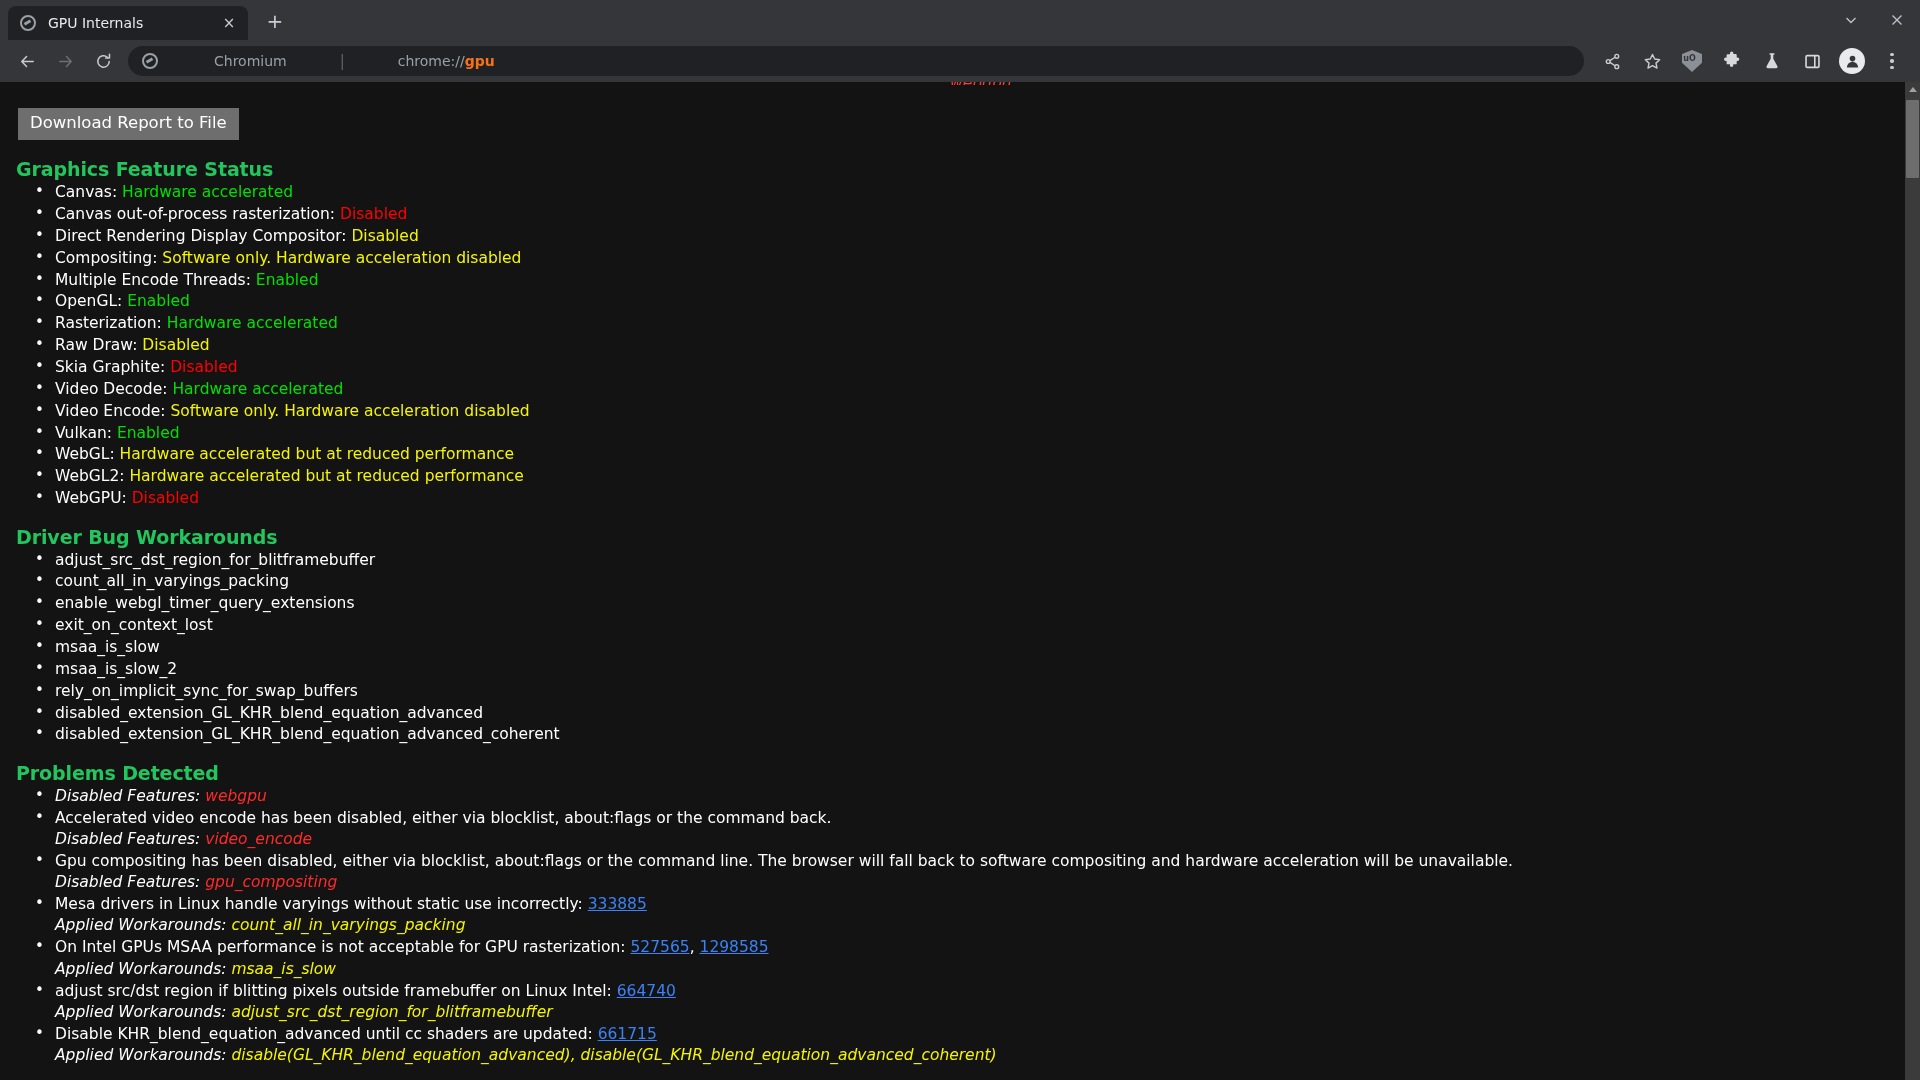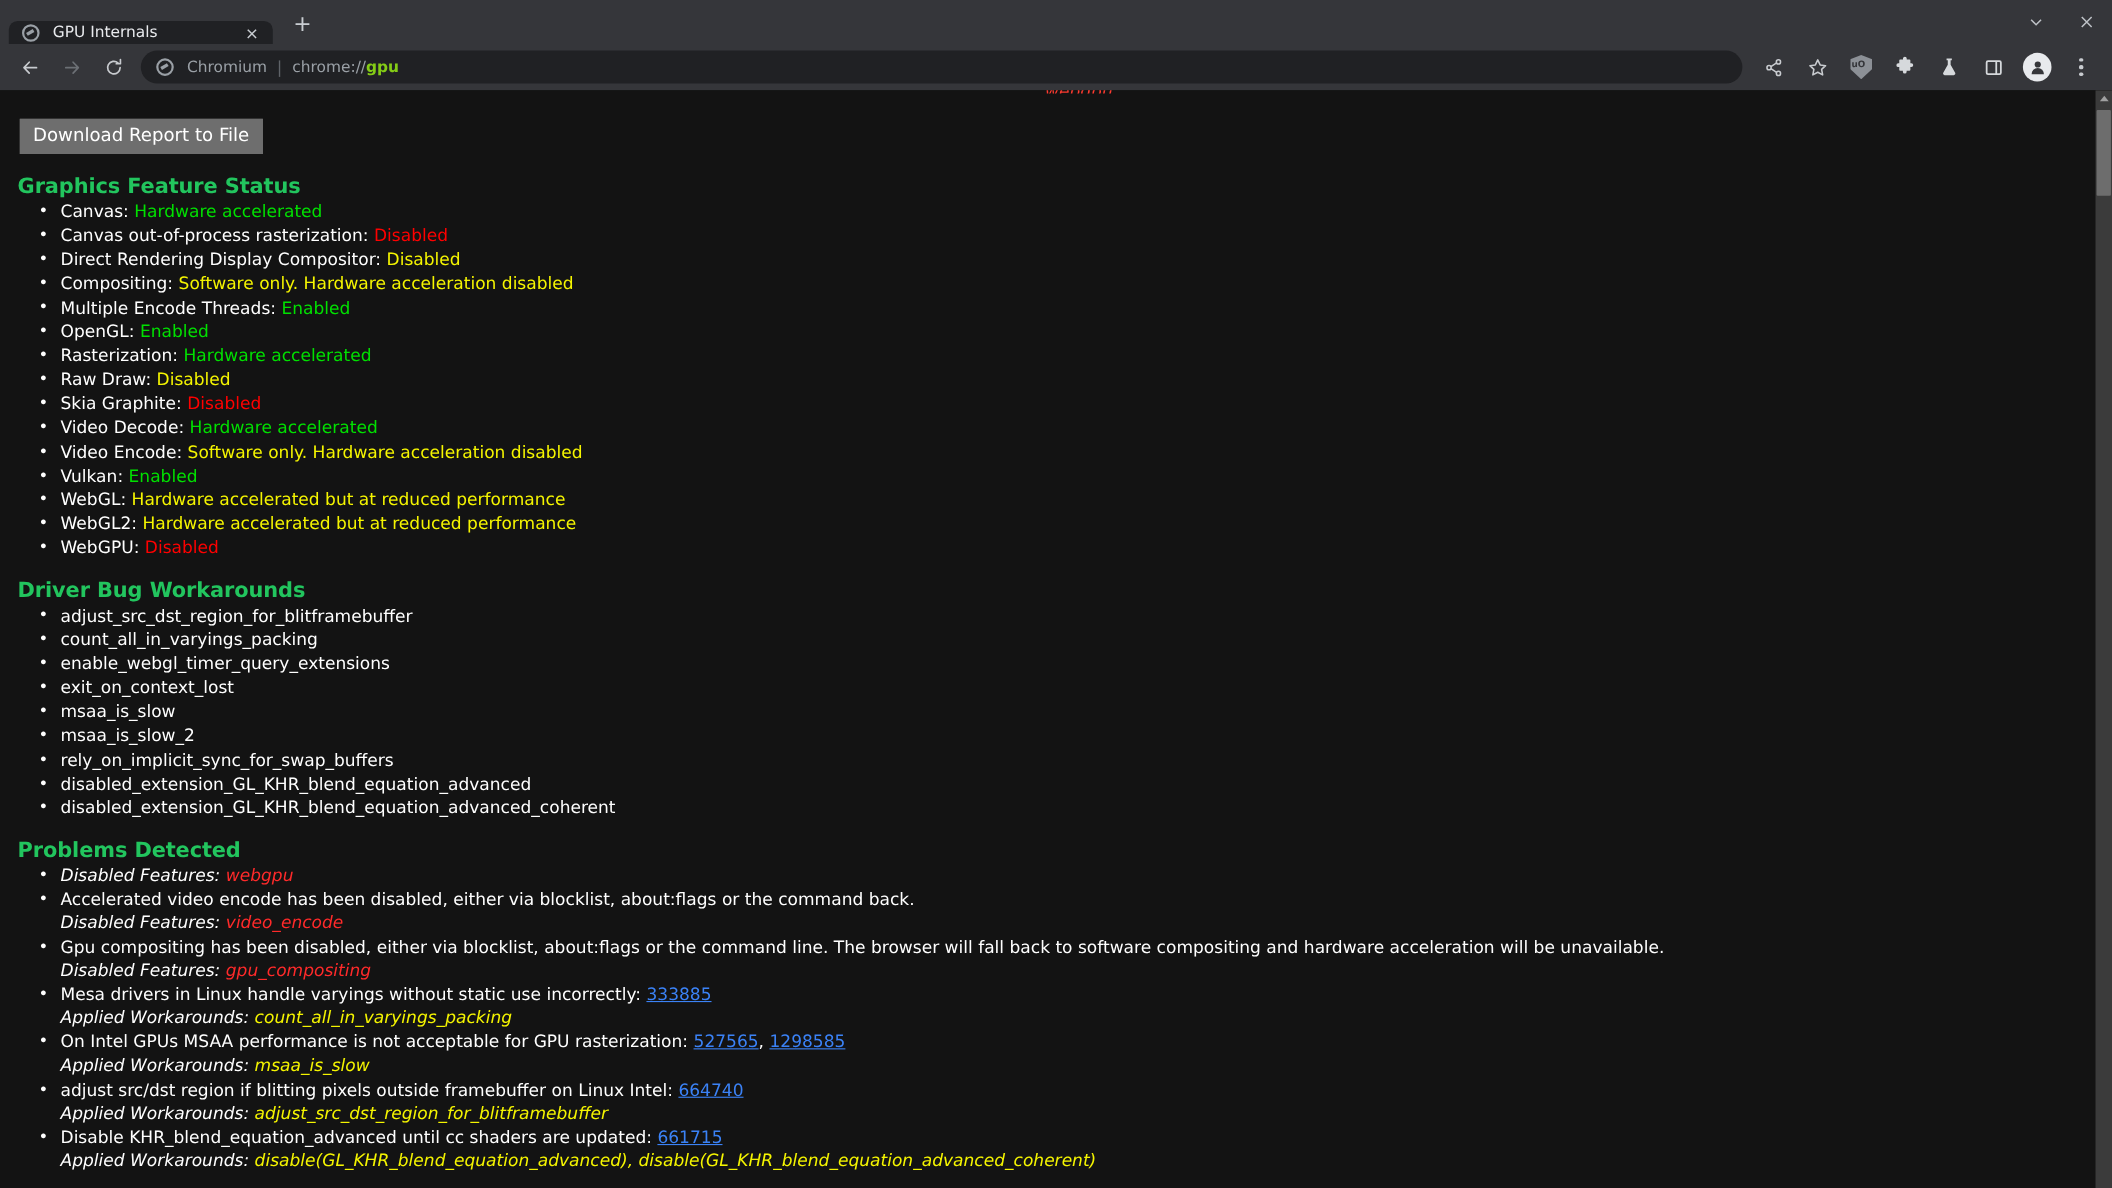--- a/index.html
+++ b/index.html
@@ -13,21 +13,21 @@
   
   .tabstrip {
     height: 40px;
     background: #35363a;
     display: flex;
     align-items: flex-end;
     position: relative;
   }
   .tab {
     margin-left: 8px;
-    height: 21px;
+    height: 34px;
     width: 240px;
     background: #202124;
     border-radius: 8px 8px 0 0;
     display: flex;
     align-items: center;
     padding: 0 8px 0 12px;
     position: relative;
   }
   .tab-favicon {
     width: 16px; height: 16px;
@@ -105,41 +105,42 @@
   .omnibox {
     flex: 1;
     height: 30px;
     background: #202124;
     border-radius: 16px;
     display: flex;
     align-items: center;
     padding: 0 14px;
     margin: 0 8px 0 6px;
     min-width: 0;
+    gap: 44px;
   }
   .omni-icon {
     width: 16px; height: 16px;
     flex: 0 0 16px;
     border-radius: 50%;
     border: 2.5px solid #9aa0a6;
     position: relative;
     margin-right: 12px;
   }
   .omni-icon::after {
     content: "";
     position: absolute;
     left: 2px; top: 4px;
     width: 7px; height: 3px;
     background: #9aa0a6;
     transform: rotate(-30deg);
   }
   .omni-brand { color: #9aa0a6; font-size: 14px; }
   .omni-sep { color: #5f6368; margin: 0 9px; font-size: 15px; }
   .omni-url { color: #9aa0a6; font-size: 14px; white-space: nowrap; }
-  .omni-url b { color: #84cc16; font-weight: 700; }
+  .omni-url b { color: #f97316; font-weight: 700; }
 
   .tb-actions { display: flex; align-items: center; }
   .tb-actions .navbtn { margin: 0 4px; }
   .shield {
     width: 20px; height: 22px;
     background: #8c9096;
     -webkit-clip-path: polygon(50% 0%, 100% 18%, 100% 58%, 50% 100%, 0% 58%, 0% 18%);
     clip-path: polygon(50% 0%, 100% 18%, 100% 58%, 50% 100%, 0% 58%, 0% 18%);
     position: relative;
   }

